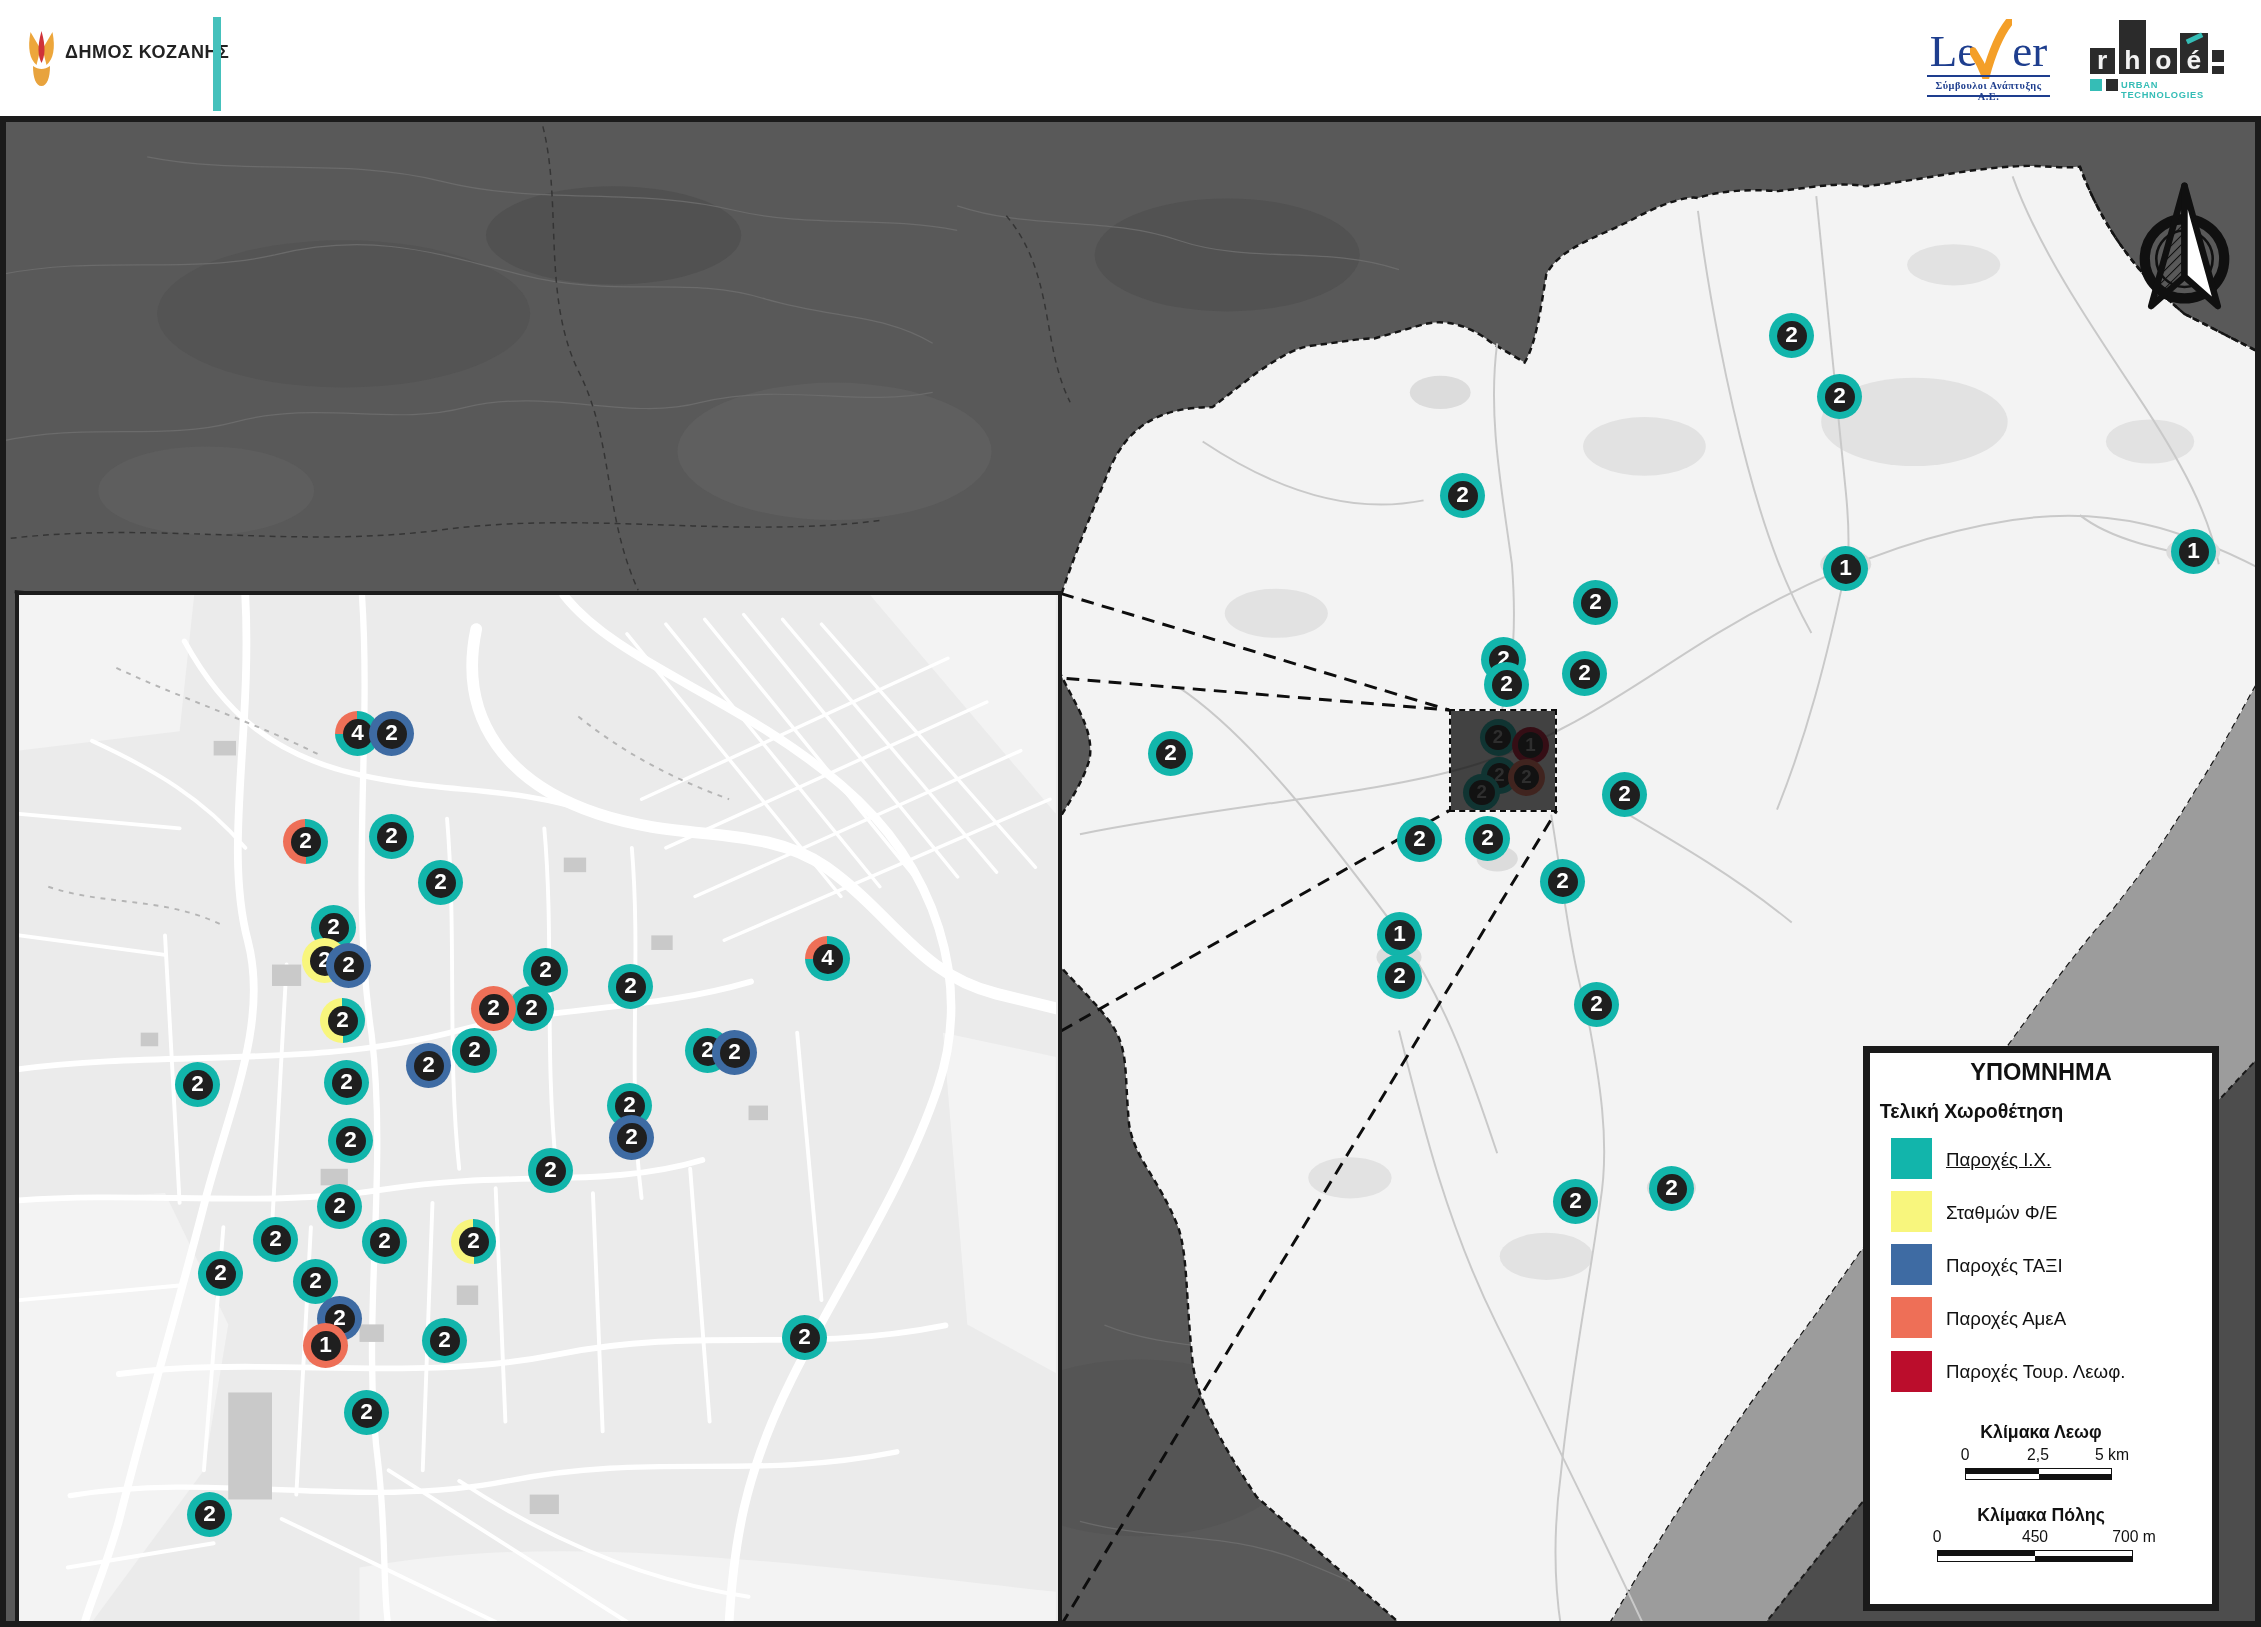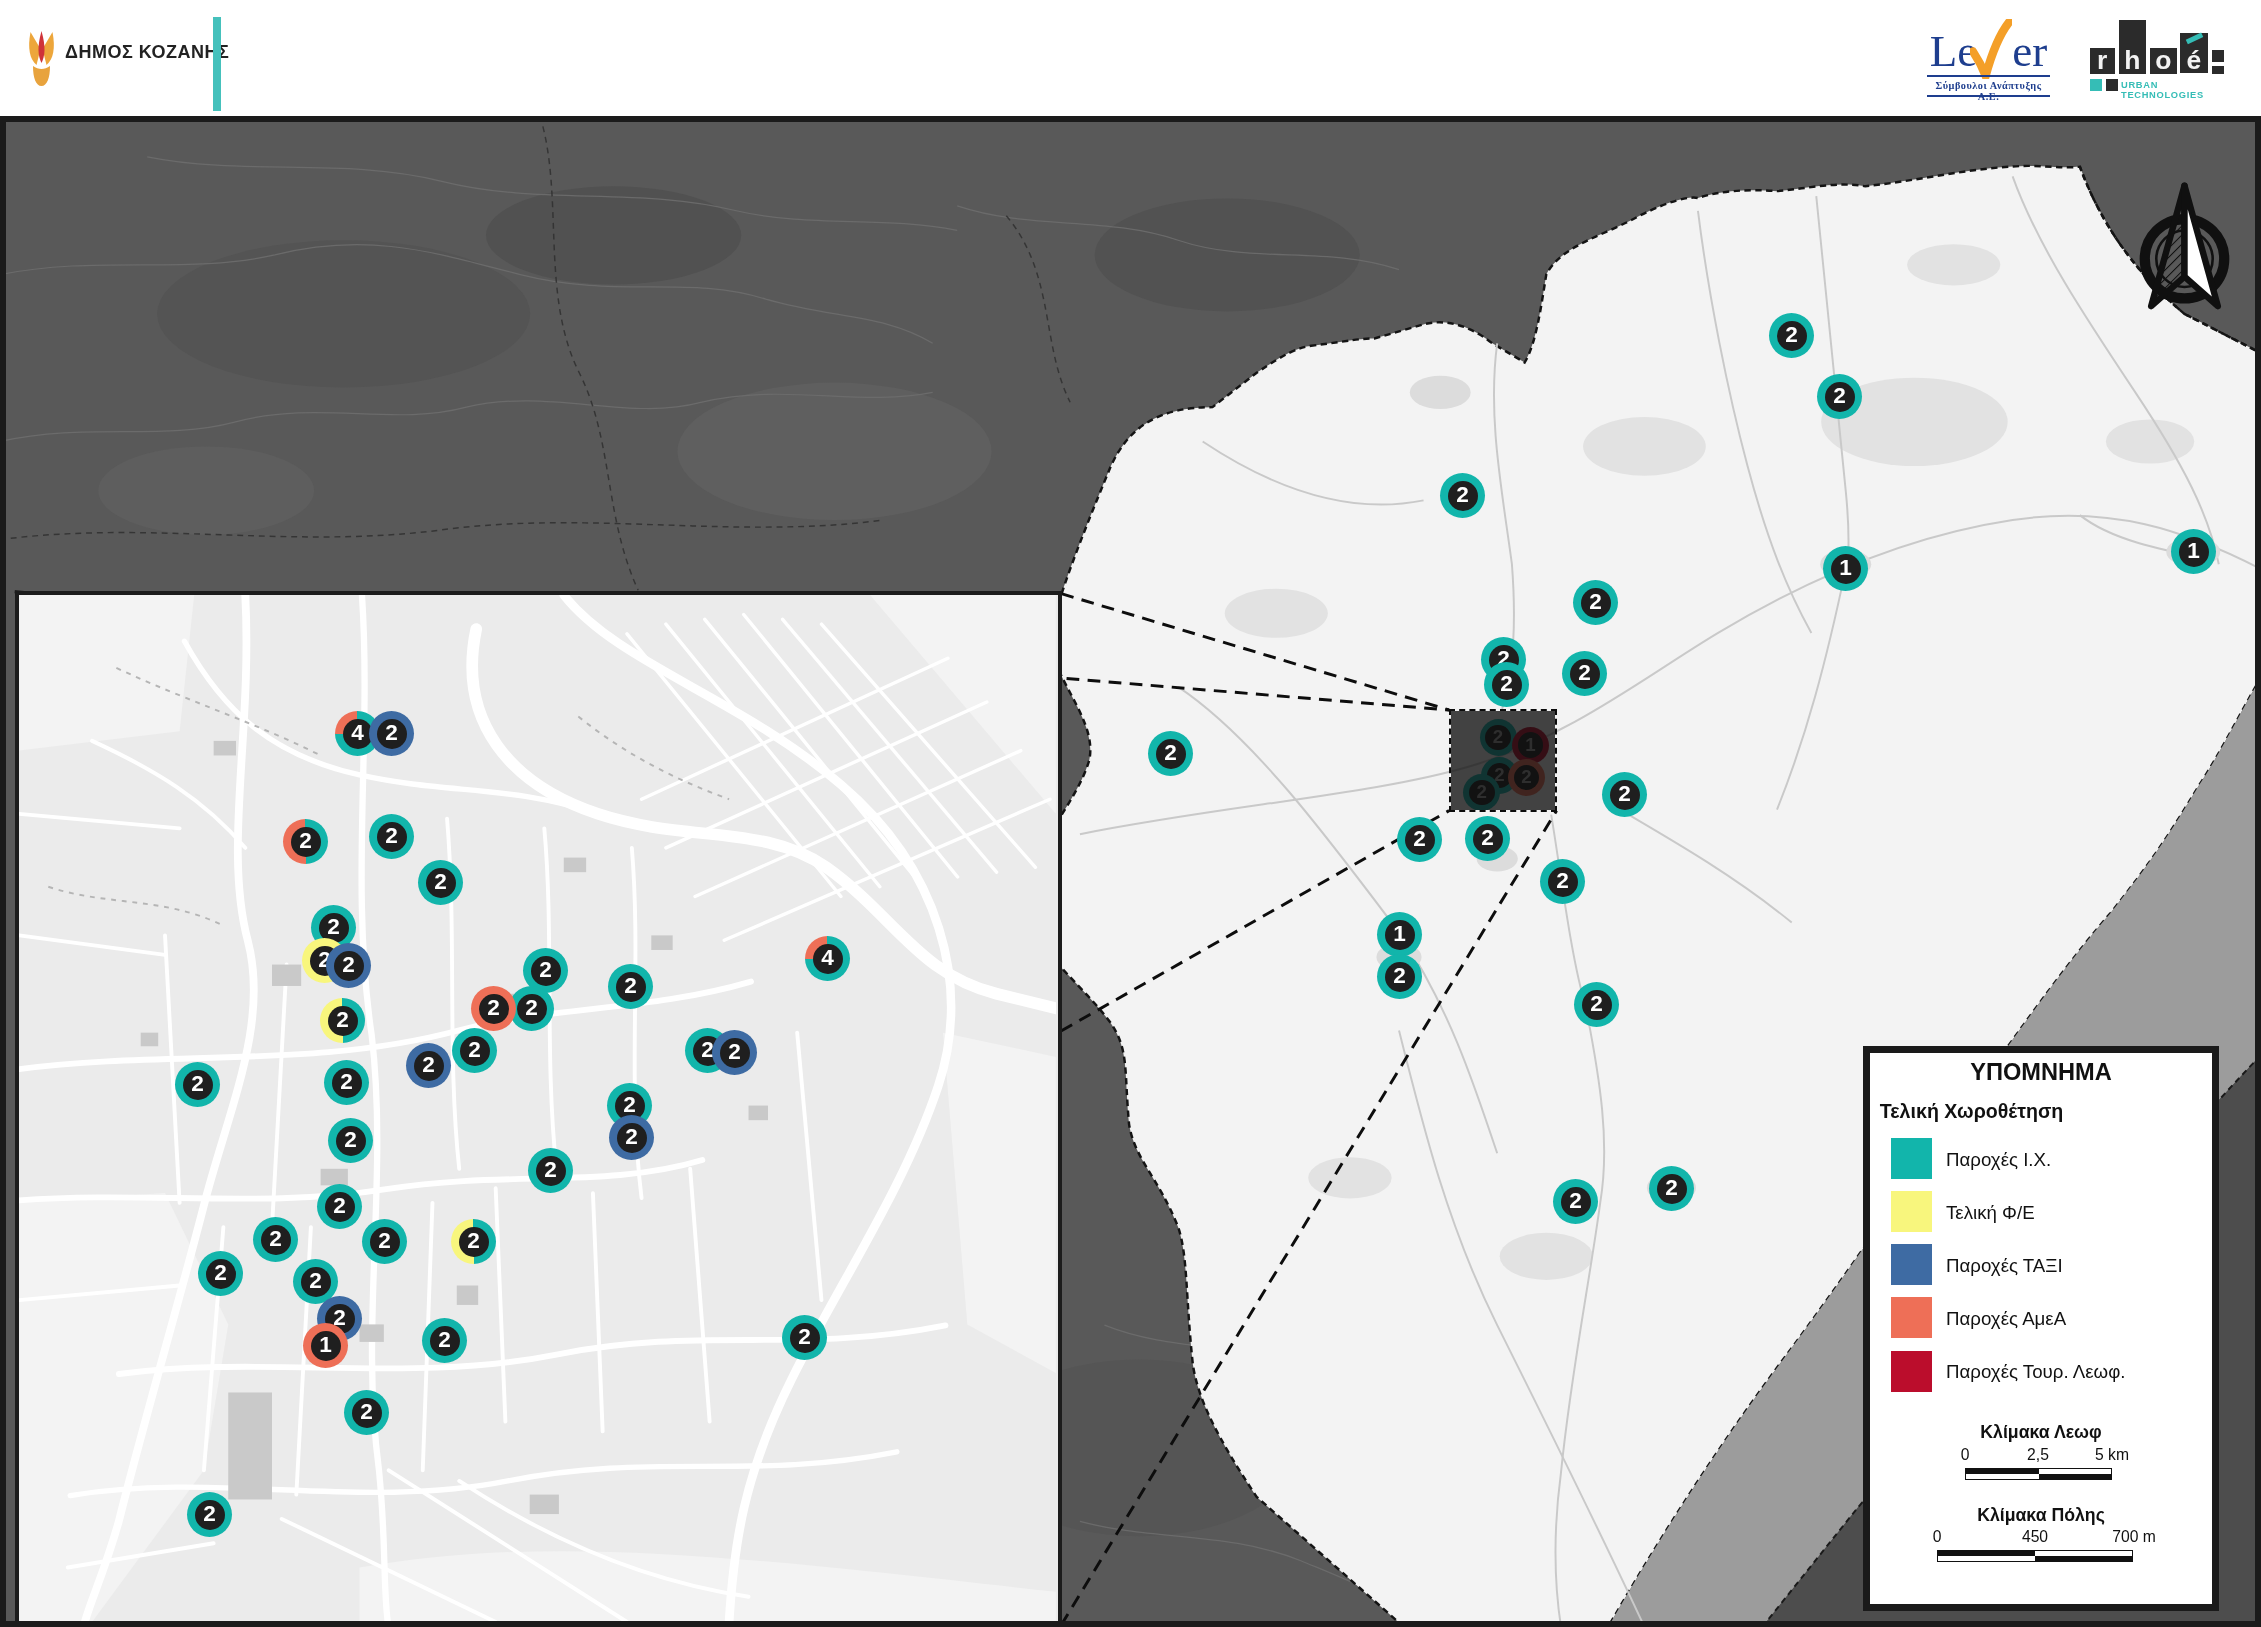--- a/index.html
+++ b/index.html
@@ -537,23 +537,23 @@
           <span>2</span>
         </div>
       </div>
     </div>
 
   <div class="legend">
     <div class="legend-title">ΥΠΟΜΝΗΜΑ</div>
     <div class="legend-sub">Τελική Χωροθέτηση</div>
     <div id="legend-items">
         <div class="legend-item-swatch" style="top: 85px; background: rgb(18, 181, 171);"></div>
-        <div class="legend-item-label" style="top: 96px;">Παροχές Ι.Χ.</div>
+        <div class="legend-item-label" style="top: 96px; text-decoration: underline;">Παροχές Ι.Χ.</div>
         <div class="legend-item-swatch" style="top: 138px; background: rgb(248, 246, 125);"></div>
-        <div class="legend-item-label" style="top: 149px;">Τελική Φ/Ε</div>
+        <div class="legend-item-label" style="top: 149px;">Σταθμών Φ/Ε</div>
         <div class="legend-item-swatch" style="top: 191px; background: rgb(62, 107, 163);"></div>
         <div class="legend-item-label" style="top: 202px;">Παροχές ΤΑΞΙ</div>
         <div class="legend-item-swatch" style="top: 244px; background: rgb(238, 111, 87);"></div>
         <div class="legend-item-label" style="top: 255px;">Παροχές ΑμεΑ</div>
         <div class="legend-item-swatch" style="top: 298px; background: rgb(187, 13, 44);"></div>
         <div class="legend-item-label" style="top: 308px;">Παροχές Τουρ. Λεωφ.</div>
       </div>
     <div id="legend-scales">
         <div class="scale-title" style="top: 369px;">Κλίμακα Λεωφ</div>
         <div class="scale-label" style="top: 393px; left: 95px;">0</div>

